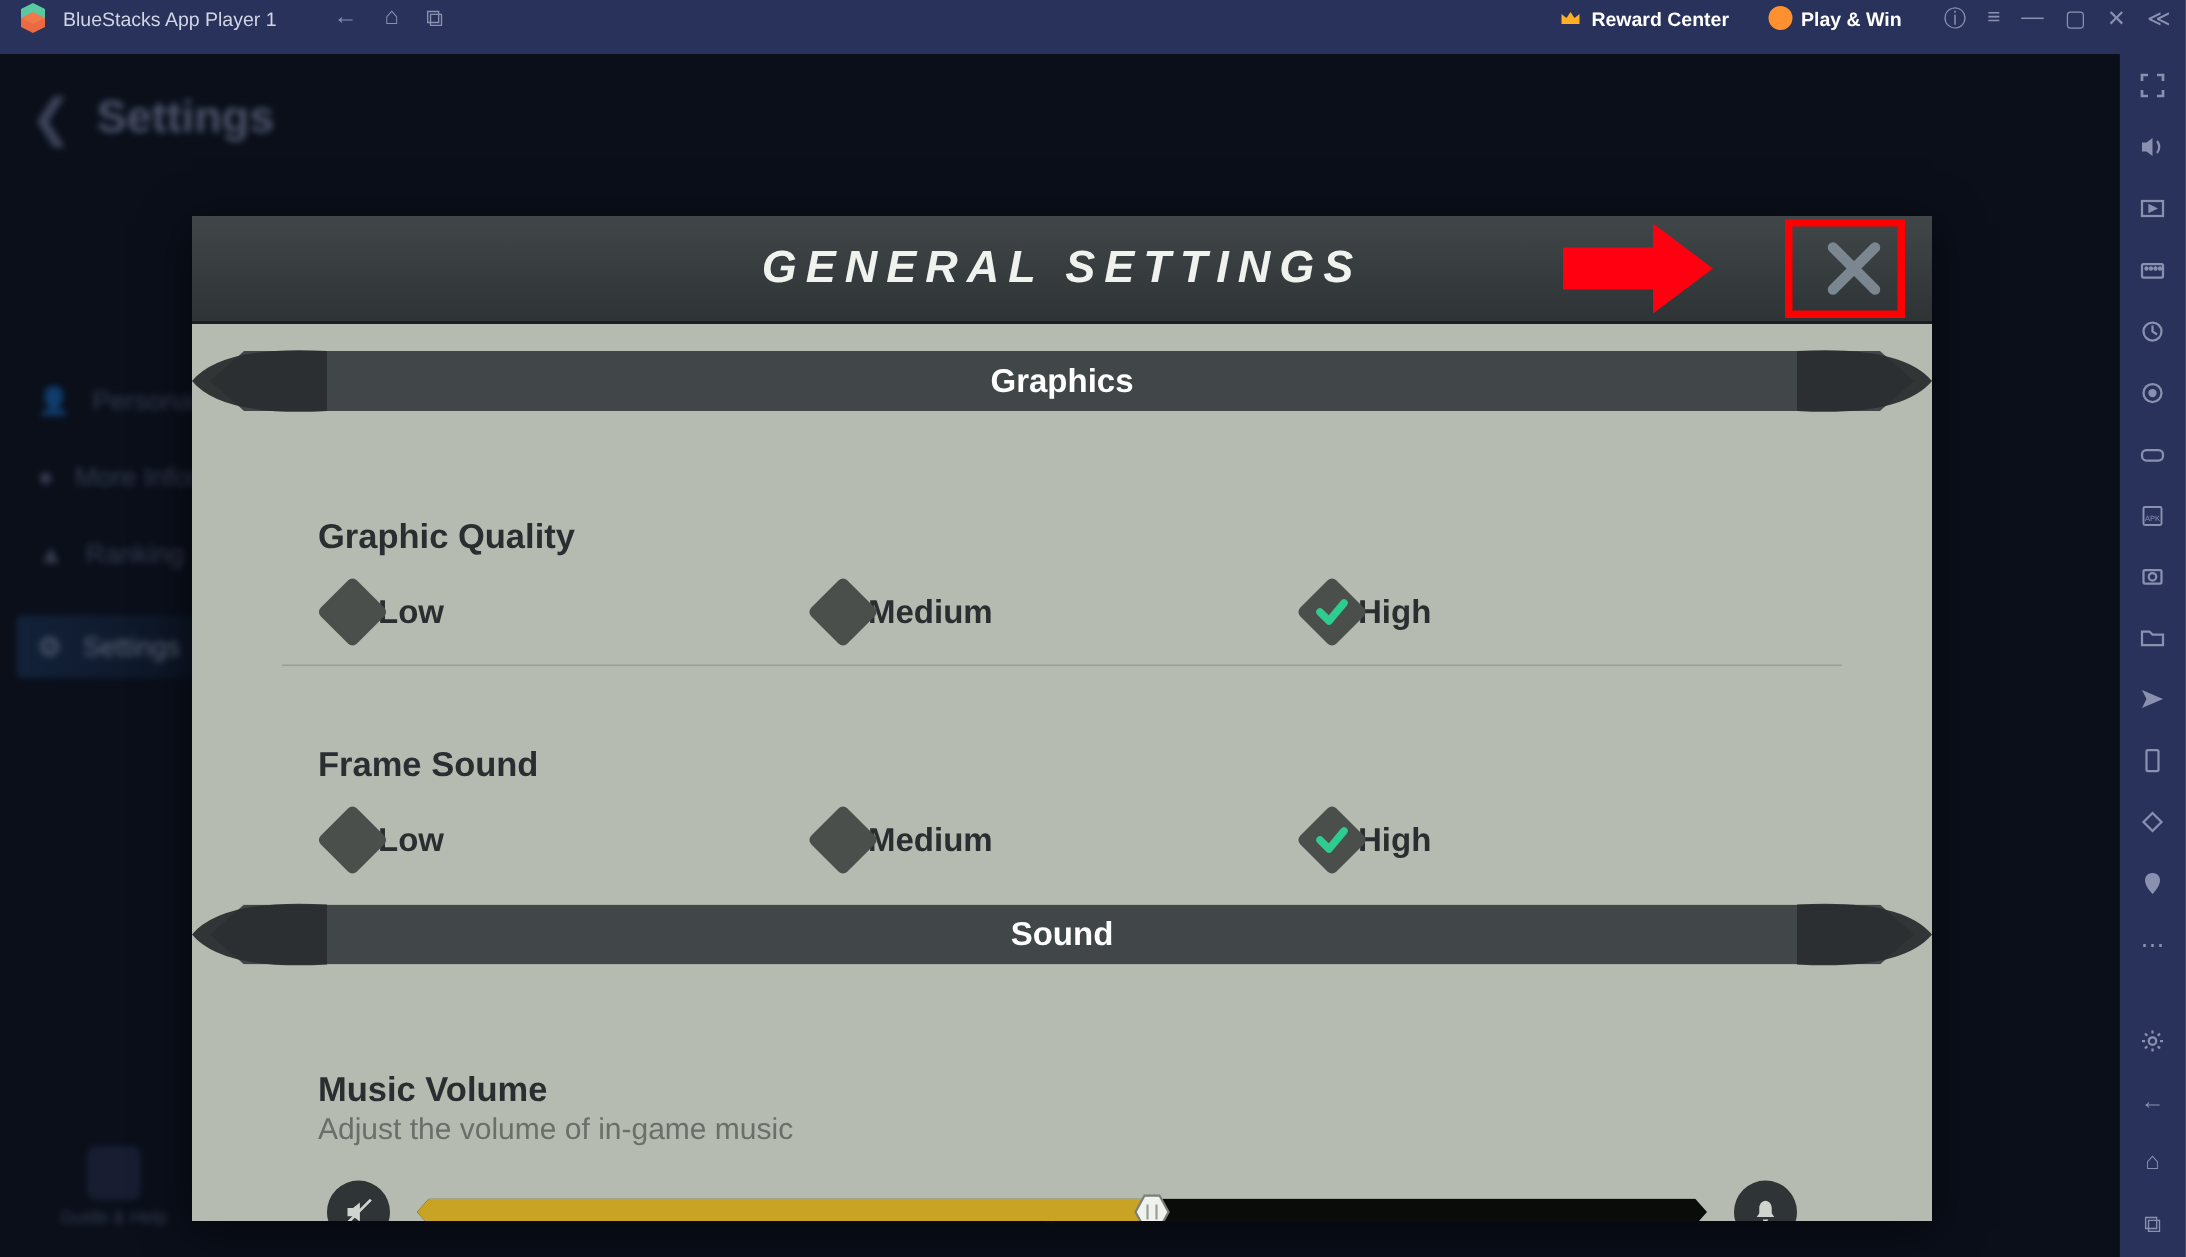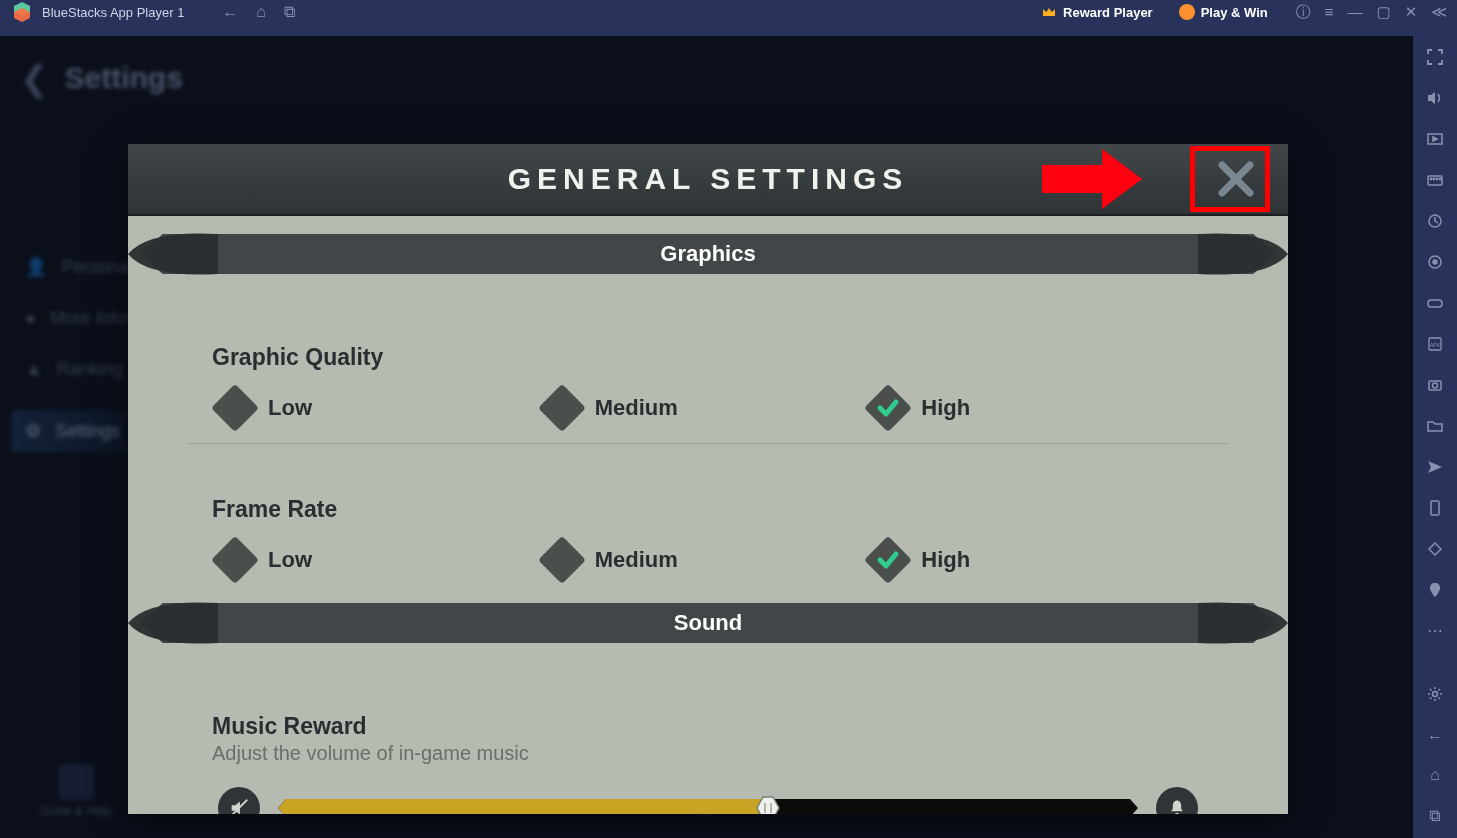--- a/index.html
+++ b/index.html
@@ -122,20 +122,21 @@
       align-items: center;
       justify-content: center;
       border-bottom: 2px solid #1a1e20;
     }
     .modal-title {
       color: #f0f2ee;
       font-size: 30px;
       font-weight: 700;
       letter-spacing: 6px;
       font-family: "Arial Black", Arial, sans-serif;
+      font-style: italic;
     }
     .modal-close {
       position: absolute;
       right: 28px;
       top: 50%;
       transform: translateY(-50%);
       width: 48px; height: 48px;
       cursor: pointer;
       display: flex; align-items: center; justify-content: center;
     }
@@ -204,21 +205,21 @@
     .setting-desc .highlight { color: #5aa0e0; }
     
     .radio-row {
       display: flex;
       padding: 18px 30px 18px 30px;
       border-bottom: 1px solid #9aa098;
     }
     .radio-row.last { border-bottom: none; }
     .radio-opt {
       flex: 1;
-      display: flex; align-items: center; gap: 16px;
+      display: flex; align-items: center; gap: 0;
       cursor: pointer;
     }
     .radio-diamond {
       width: 34px; height: 34px;
       transform: rotate(45deg);
       background: #4a4f4c;
       border-radius: 4px;
       display: flex; align-items: center; justify-content: center;
       flex-shrink: 0;
     }
@@ -284,21 +285,21 @@
       <span>←</span>
       <span>⌂</span>
       <span>⧉</span>
     </div>
   </div>
   <div class="titlebar-right">
     <div class="reward-btn">
       <svg class="crown-icon" viewBox="0 0 24 24">
           <path d="M3 18 L3 8 L8 12 L12 6 L16 12 L21 8 L21 18 Z" fill="#ffb020"></path>
         </svg>
-      <span>Reward Player</span>
+      <span>Reward Center</span>
     </div>
     <div class="reward-btn">
       <span class="orange-dot"></span>
       <span>Play &amp; Win</span>
     </div>
     <div class="win-controls">
       <span>ⓘ</span>
       <span>≡</span>
       <span>—</span>
       <span>▢</span>
@@ -390,21 +391,21 @@
                   <svg viewBox="0 0 24 24" width="24" height="24">
                     <path d="M4 12 L10 18 L20 6" stroke="#2ecc8f" stroke-width="5" fill="none" stroke-linecap="round" stroke-linejoin="round"></path>
                   </svg>
                 </div>
             </div>
             <span class="radio-label">High</span>
           </div>
         </div>
 
         <div class="setting-block">
-          <div class="setting-title">Frame Rate</div>
+          <div class="setting-title">Frame Sound</div>
         </div>
         <div class="radio-row last">
           <div class="radio-opt">
             <div class="radio-diamond"></div>
             <span class="radio-label">Low</span>
           </div>
           <div class="radio-opt">
             <div class="radio-diamond"></div>
             <span class="radio-label">Medium</span>
           </div>
@@ -425,21 +426,21 @@
           <svg class="banner-brush-left" viewBox="0 0 90 48" preserveAspectRatio="none">
               <path d="M0 24 Q20 0 90 4 L90 44 Q20 48 0 24 Z" fill="#2a2e30"></path>
             </svg>
           <svg class="banner-brush-right" viewBox="0 0 90 48" preserveAspectRatio="none">
               <path d="M90 24 Q70 0 0 4 L0 44 Q70 48 90 24 Z" fill="#2a2e30"></path>
             </svg>
           <div class="section-banner-text">Sound</div>
         </div>
 
         <div class="setting-block">
-          <div class="setting-title">Music Reward</div>
+          <div class="setting-title">Music Volume</div>
           <div class="setting-desc">Adjust the volume of in-game music</div>
         </div>
 
         <div class="slider-row">
           <div class="slider-icon-btn">
             <svg viewBox="0 0 24 24" width="22" height="22">
               <path d="M4 9 L4 15 L8 15 L13 19 L13 5 L8 9 Z" fill="#d0d4cf"></path>
               <line x1="3" y1="21" x2="21" y2="3" stroke="#d0d4cf" stroke-width="2"></line>
             </svg>
           </div>

